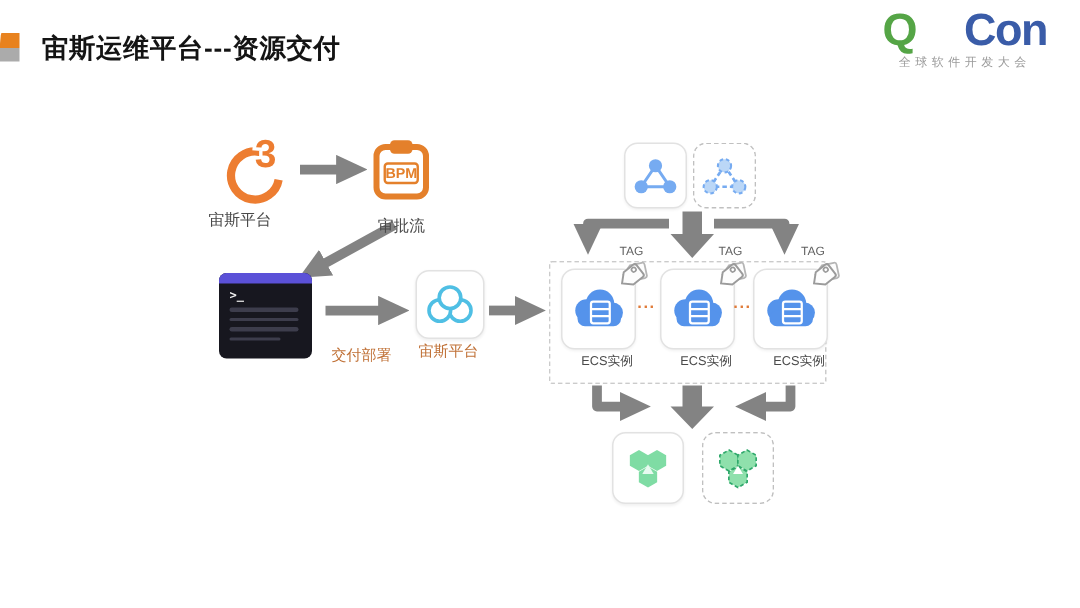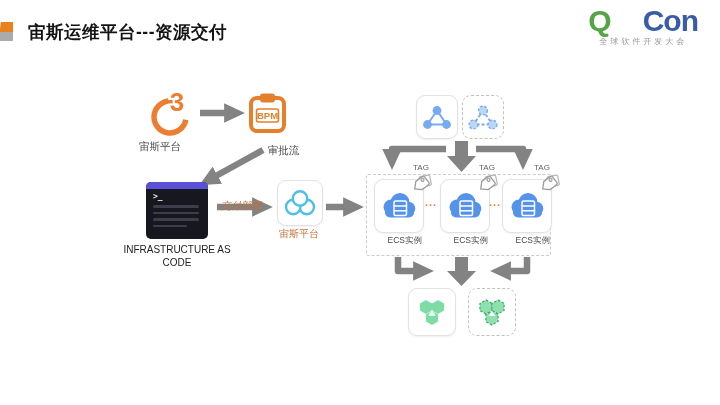--- a/index.html
+++ b/index.html
@@ -77,35 +77,34 @@
     <text x="33" y="22" font-size="26" font-weight="bold" fill="#ED7D31" stroke="#ffffff" stroke-width="4.5" paint-order="stroke" text-anchor="middle">3</text>
   </svg>
   <div class="abs lbl" style="left:128px;top:140px;width:64px;">宙斯平台</div>
 
   <svg class="abs" style="left:244px;top:90px;" width="47" height="47" viewBox="0 0 47 47">
     <rect x="7" y="8" width="33" height="33" rx="6" fill="#ffffff" stroke="#E4802B" stroke-width="4"></rect>
     <rect x="16" y="3.5" width="15" height="9" rx="3" fill="#E4802B"></rect>
     <rect x="12.5" y="19" width="22" height="13" rx="2" fill="none" stroke="#E4802B" stroke-width="1.6"></rect>
     <text x="23.5" y="28.8" font-size="9.5" font-weight="bold" fill="#E4802B" text-anchor="middle">BPM</text>
   </svg>
-  <div class="abs lbl" style="left:260px;top:144px;width:47px;">审批流</div>
+  <div class="abs lbl" style="left:244px;top:144px;width:47px;">审批流</div>
 
   <div class="abs terminal">
     <div class="t-bar"></div>
     <div class="t-body">
       <div class="t-prompt">&gt;_</div>
       <div class="t-line"></div>
       <div class="t-line"></div>
       <div class="t-line"></div>
       <div class="t-line" style="width:34px;"></div>
     </div>
   </div>
-  <div class="abs iac-label">INFRASTRUCTURE AS CODE</div>
-
-  <div class="abs lbl-orange" style="left:218px;top:199px;width:46px;font-style:italic;">交付部署</div>
+
+  <div class="abs lbl-orange" style="left:218px;top:230px;width:46px;">交付部署</div>
 
   <div class="abs card" style="left:277px;top:180px;width:44px;height:44px;">
     <svg width="32" height="30" viewBox="0 0 32 30">
       <g fill="#ffffff" stroke="#4FBFE4" stroke-width="2.4">
         <circle cx="22.8" cy="19" r="7.2"></circle>
         <circle cx="9.2" cy="19" r="7.2"></circle>
         <circle cx="16" cy="10.5" r="7.2"></circle>
       </g>
     </svg>
   </div>

